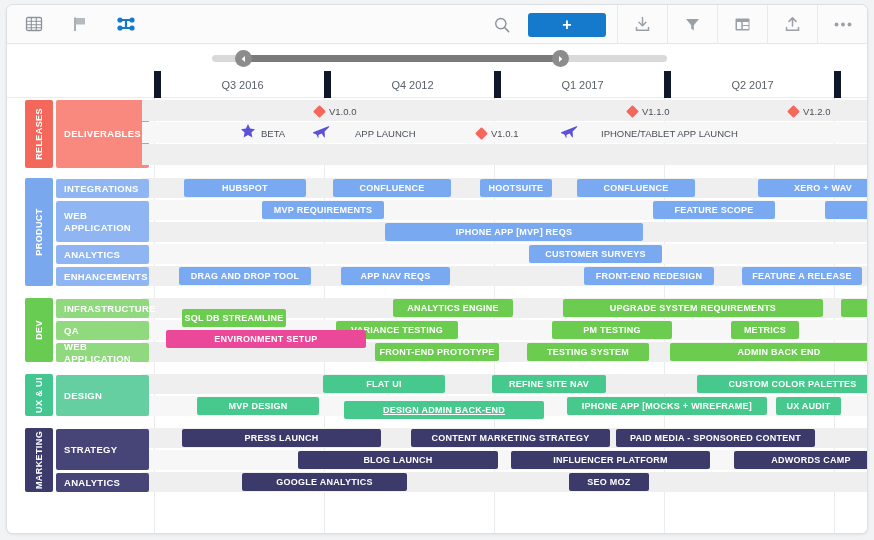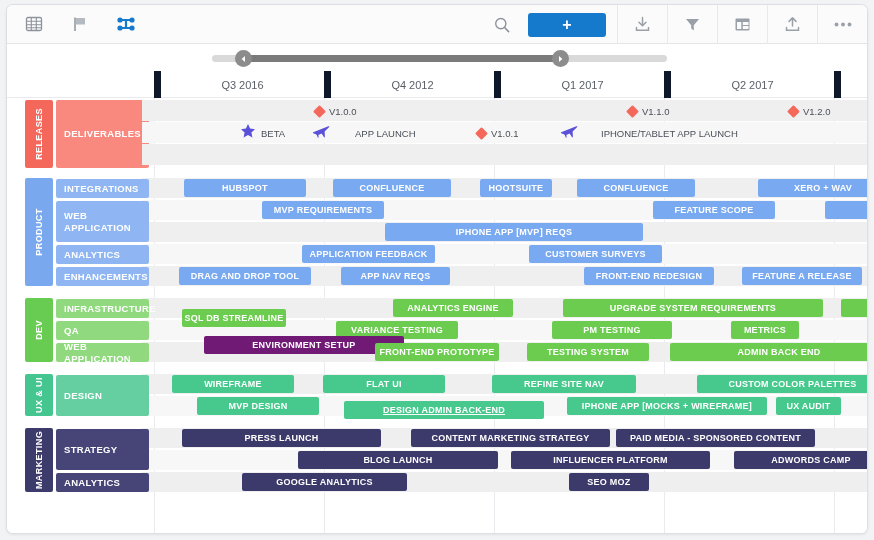--- a/index.html
+++ b/index.html
@@ -329,21 +329,20 @@
           <div class="row-label" style="left: 31px; top: 89px; height: 19px; background: rgb(143, 182, 242);">ENHANCEMENTS</div>
           <div class="bar" style="left: 159px; width: 122px; top: 1px; background: rgb(121, 169, 240);">HUBSPOT</div>
           <div class="bar" style="left: 308px; width: 118px; top: 1px; background: rgb(121, 169, 240);">CONFLUENCE</div>
           <div class="bar" style="left: 455px; width: 72px; top: 1px; background: rgb(121, 169, 240);">HOOTSUITE</div>
           <div class="bar" style="left: 552px; width: 118px; top: 1px; background: rgb(121, 169, 240);">CONFLUENCE</div>
           <div class="bar" style="left: 733px; width: 130px; top: 1px; background: rgb(121, 169, 240);">XERO + WAV</div>
           <div class="bar" style="left: 237px; width: 122px; top: 23px; background: rgb(121, 169, 240);">MVP REQUIREMENTS</div>
           <div class="bar" style="left: 628px; width: 122px; top: 23px; background: rgb(121, 169, 240);">FEATURE SCOPE</div>
           <div class="bar" style="left: 800px; width: 63px; top: 23px; background: rgb(121, 169, 240);"></div>
           <div class="bar" style="left: 360px; width: 258px; top: 45px; background: rgb(121, 169, 240);">IPHONE APP [MVP] REQS</div>
-          <div class="bar" style="left: 277px; width: 133px; top: 67px; background: rgb(121, 169, 240);">APPLICATION FEEDBACK</div>
           <div class="bar" style="left: 504px; width: 133px; top: 67px; background: rgb(121, 169, 240);">CUSTOMER SURVEYS</div>
           <div class="bar" style="left: 154px; width: 132px; top: 89px; background: rgb(121, 169, 240);">DRAG AND DROP TOOL</div>
           <div class="bar" style="left: 316px; width: 109px; top: 89px; background: rgb(121, 169, 240);">APP NAV REQS</div>
           <div class="bar" style="left: 559px; width: 130px; top: 89px; background: rgb(121, 169, 240);">FRONT-END REDESIGN</div>
           <div class="bar" style="left: 717px; width: 120px; top: 89px; background: rgb(121, 169, 240);">FEATURE A RELEASE</div>
         </div>
         <div class="stripe" style="top: 200px; height: 20px;"></div>
         <div class="stripe alt" style="top: 222px; height: 20px;"></div>
         <div class="stripe" style="top: 244px; height: 20px;"></div>
         <div class="group" style="top: 200px; height: 66px;">
@@ -353,35 +352,34 @@
           <div class="row-label" style="left: 31px; top: 1px; height: 19px; background: rgb(144, 217, 127);">INFRASTRUCTURE</div>
           <div class="row-label" style="left: 31px; top: 23px; height: 19px; background: rgb(144, 217, 127);">QA</div>
           <div class="row-label" style="left: 31px; top: 45px; height: 19px; background: rgb(144, 217, 127);">WEB APPLICATION</div>
           <div class="bar" style="left: 157px; width: 104px; top: 11px; background: rgb(108, 204, 79);">SQL DB STREAMLINE</div>
           <div class="bar" style="left: 368px; width: 120px; top: 1px; background: rgb(108, 204, 79);">ANALYTICS ENGINE</div>
           <div class="bar" style="left: 538px; width: 260px; top: 1px; background: rgb(108, 204, 79);">UPGRADE SYSTEM REQUIREMENTS</div>
           <div class="bar" style="left: 816px; width: 47px; top: 1px; background: rgb(108, 204, 79);"></div>
           <div class="bar" style="left: 311px; width: 122px; top: 23px; background: rgb(108, 204, 79);">VARIANCE TESTING</div>
           <div class="bar" style="left: 527px; width: 120px; top: 23px; background: rgb(108, 204, 79);">PM TESTING</div>
           <div class="bar" style="left: 706px; width: 68px; top: 23px; background: rgb(108, 204, 79);">METRICS</div>
-          <div class="bar" style="left: 141px; width: 200px; top: 38px; background: #701a75; margin-left: 38px;">ENVIRONMENT SETUP</div>
+          <div class="bar" style="left: 141px; width: 200px; top: 32px; background: #ec4899;">ENVIRONMENT SETUP</div>
           <div class="bar" style="left: 350px; width: 124px; top: 45px; background: rgb(108, 204, 79);">FRONT-END PROTOTYPE</div>
           <div class="bar" style="left: 502px; width: 122px; top: 45px; background: rgb(108, 204, 79);">TESTING SYSTEM</div>
           <div class="bar" style="left: 645px; width: 218px; top: 45px; background: rgb(108, 204, 79);">ADMIN BACK END</div>
         </div>
         <div class="stripe" style="top: 276px; height: 20px;"></div>
         <div class="stripe alt" style="top: 298px; height: 20px;"></div>
         <div class="group" style="top: 276px; height: 44px;">
           <div class="grp-tag" style="height: 42px; background: rgb(69, 197, 143);">
             <span>UX &amp; UI</span>
           </div>
           <div class="row-label" style="left: 31px; top: 1px; height: 41px; background: rgb(101, 207, 161);">DESIGN</div>
-          <div class="bar" style="left: 147px; width: 122px; top: 1px; background: rgb(71, 201, 141);">WIREFRAME</div>
           <div class="bar" style="left: 298px; width: 122px; top: 1px; background: rgb(71, 201, 141);">FLAT UI</div>
-          <div class="bar" style="left: 467px; width: 144px; top: 1px; background: rgb(71, 201, 141);">REFINE SITE NAV</div>
+          <div class="bar" style="left: 467px; width: 114px; top: 1px; background: rgb(71, 201, 141);">REFINE SITE NAV</div>
           <div class="bar" style="left: 672px; width: 191px; top: 1px; background: rgb(71, 201, 141);">CUSTOM COLOR PALETTES</div>
           <div class="bar" style="left: 172px; width: 122px; top: 23px; background: rgb(71, 201, 141);">MVP DESIGN</div>
           <div class="bar" style="left: 319px; width: 200px; top: 27px; background: rgb(71, 201, 141); text-decoration: underline;">DESIGN ADMIN BACK-END</div>
           <div class="bar" style="left: 542px; width: 200px; top: 23px; background: rgb(71, 201, 141);">IPHONE APP [MOCKS + WIREFRAME]</div>
           <div class="bar" style="left: 751px; width: 65px; top: 23px; background: rgb(71, 201, 141);">UX AUDIT</div>
         </div>
         <div class="stripe" style="top: 330px; height: 20px;"></div>
         <div class="stripe alt" style="top: 352px; height: 20px;"></div>
         <div class="stripe" style="top: 374px; height: 20px;"></div>
         <div class="group" style="top: 330px; height: 66px;">

